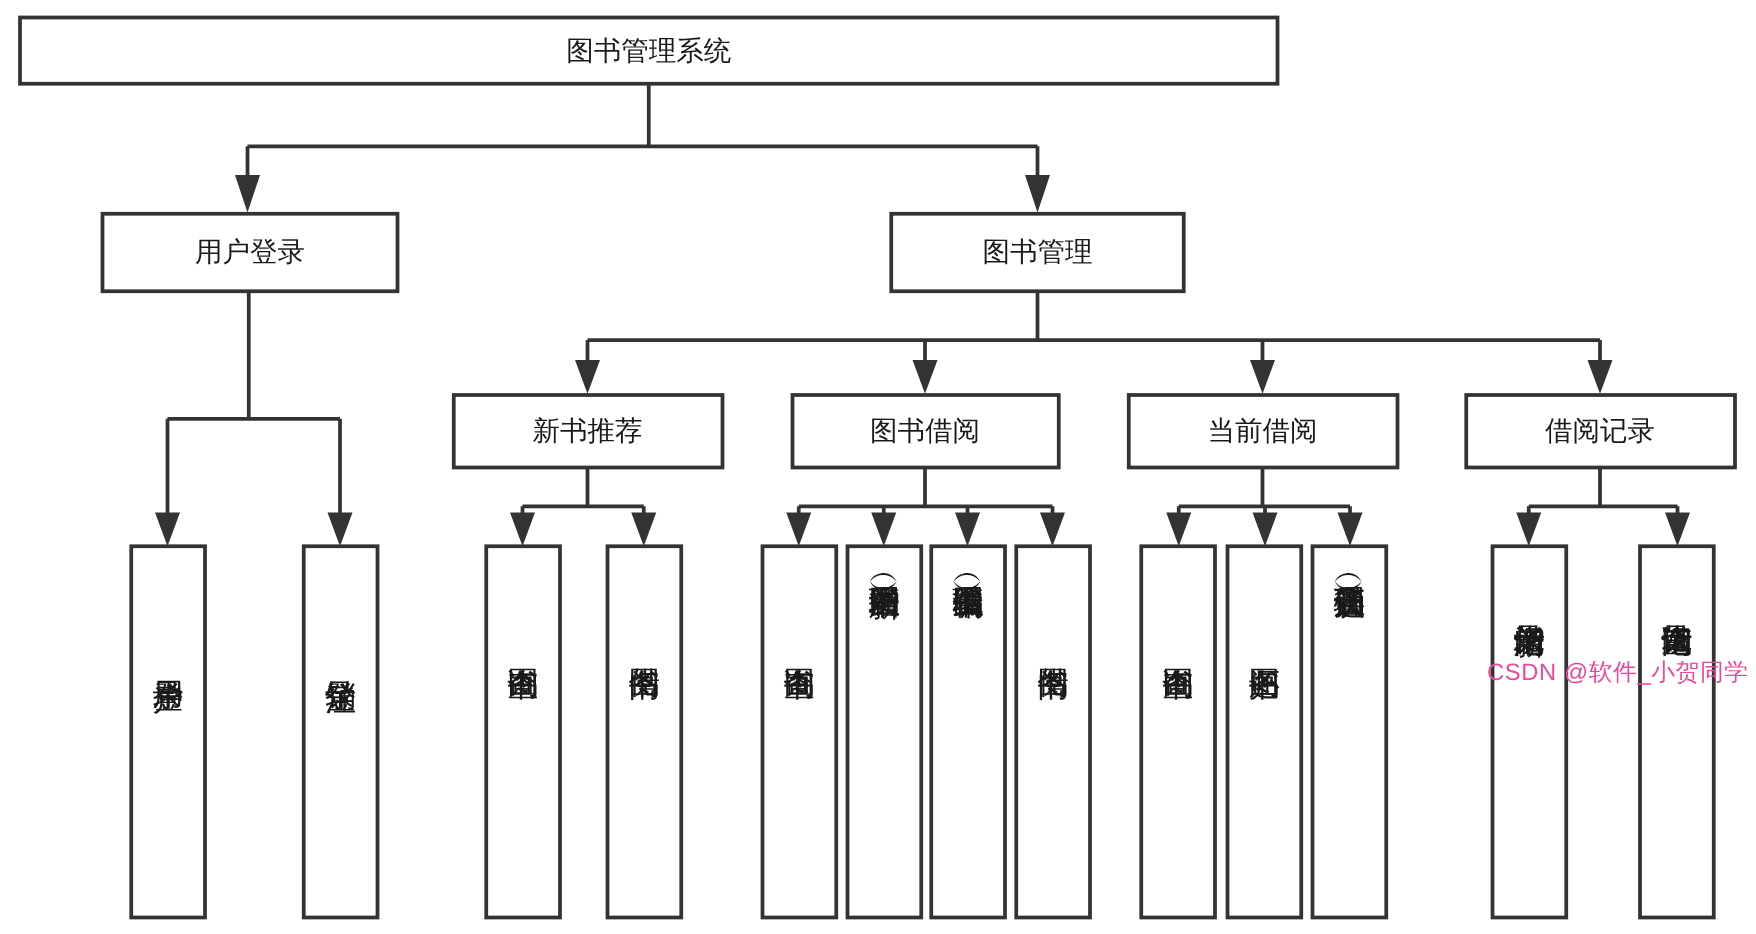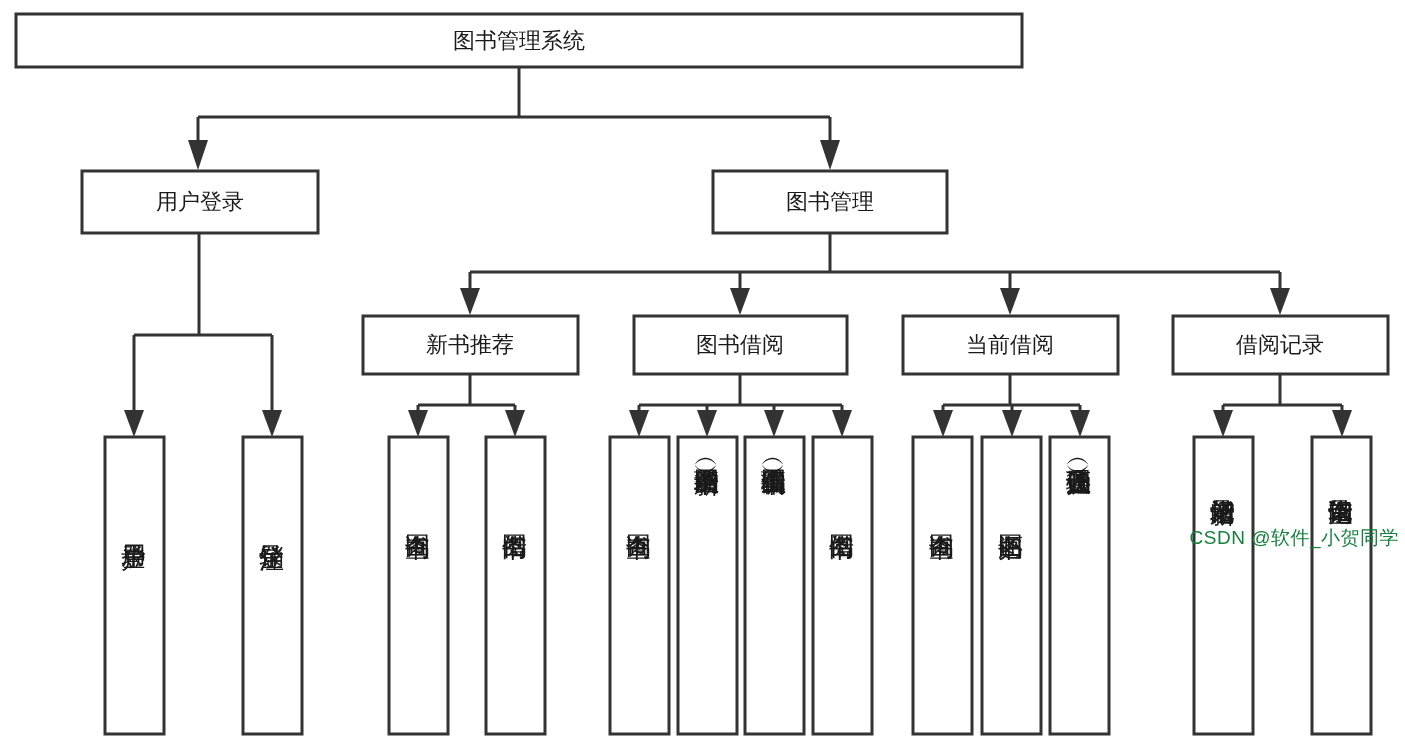--- a/index.html
+++ b/index.html
@@ -53,21 +53,21 @@
     font-size: 25px;
     fill: #1a1a1a;
     text-anchor: middle;
   }
   .watermark {
     position: absolute;
     right: 6px;
     bottom: 6px;
     font-family: "Liberation Sans", "DejaVu Sans", sans-serif;
     font-size: 19px;
-    color: #15803d;
+    color: #ec4899;
     letter-spacing: 0.5px;
     white-space: nowrap;
     user-select: none;
   }
 </style>
 </head>
 <body>
 
 <div id="diagram-root">
   <svg class="diagram" viewBox="0 0 1405 747" xmlns="http://www.w3.org/2000/svg">

